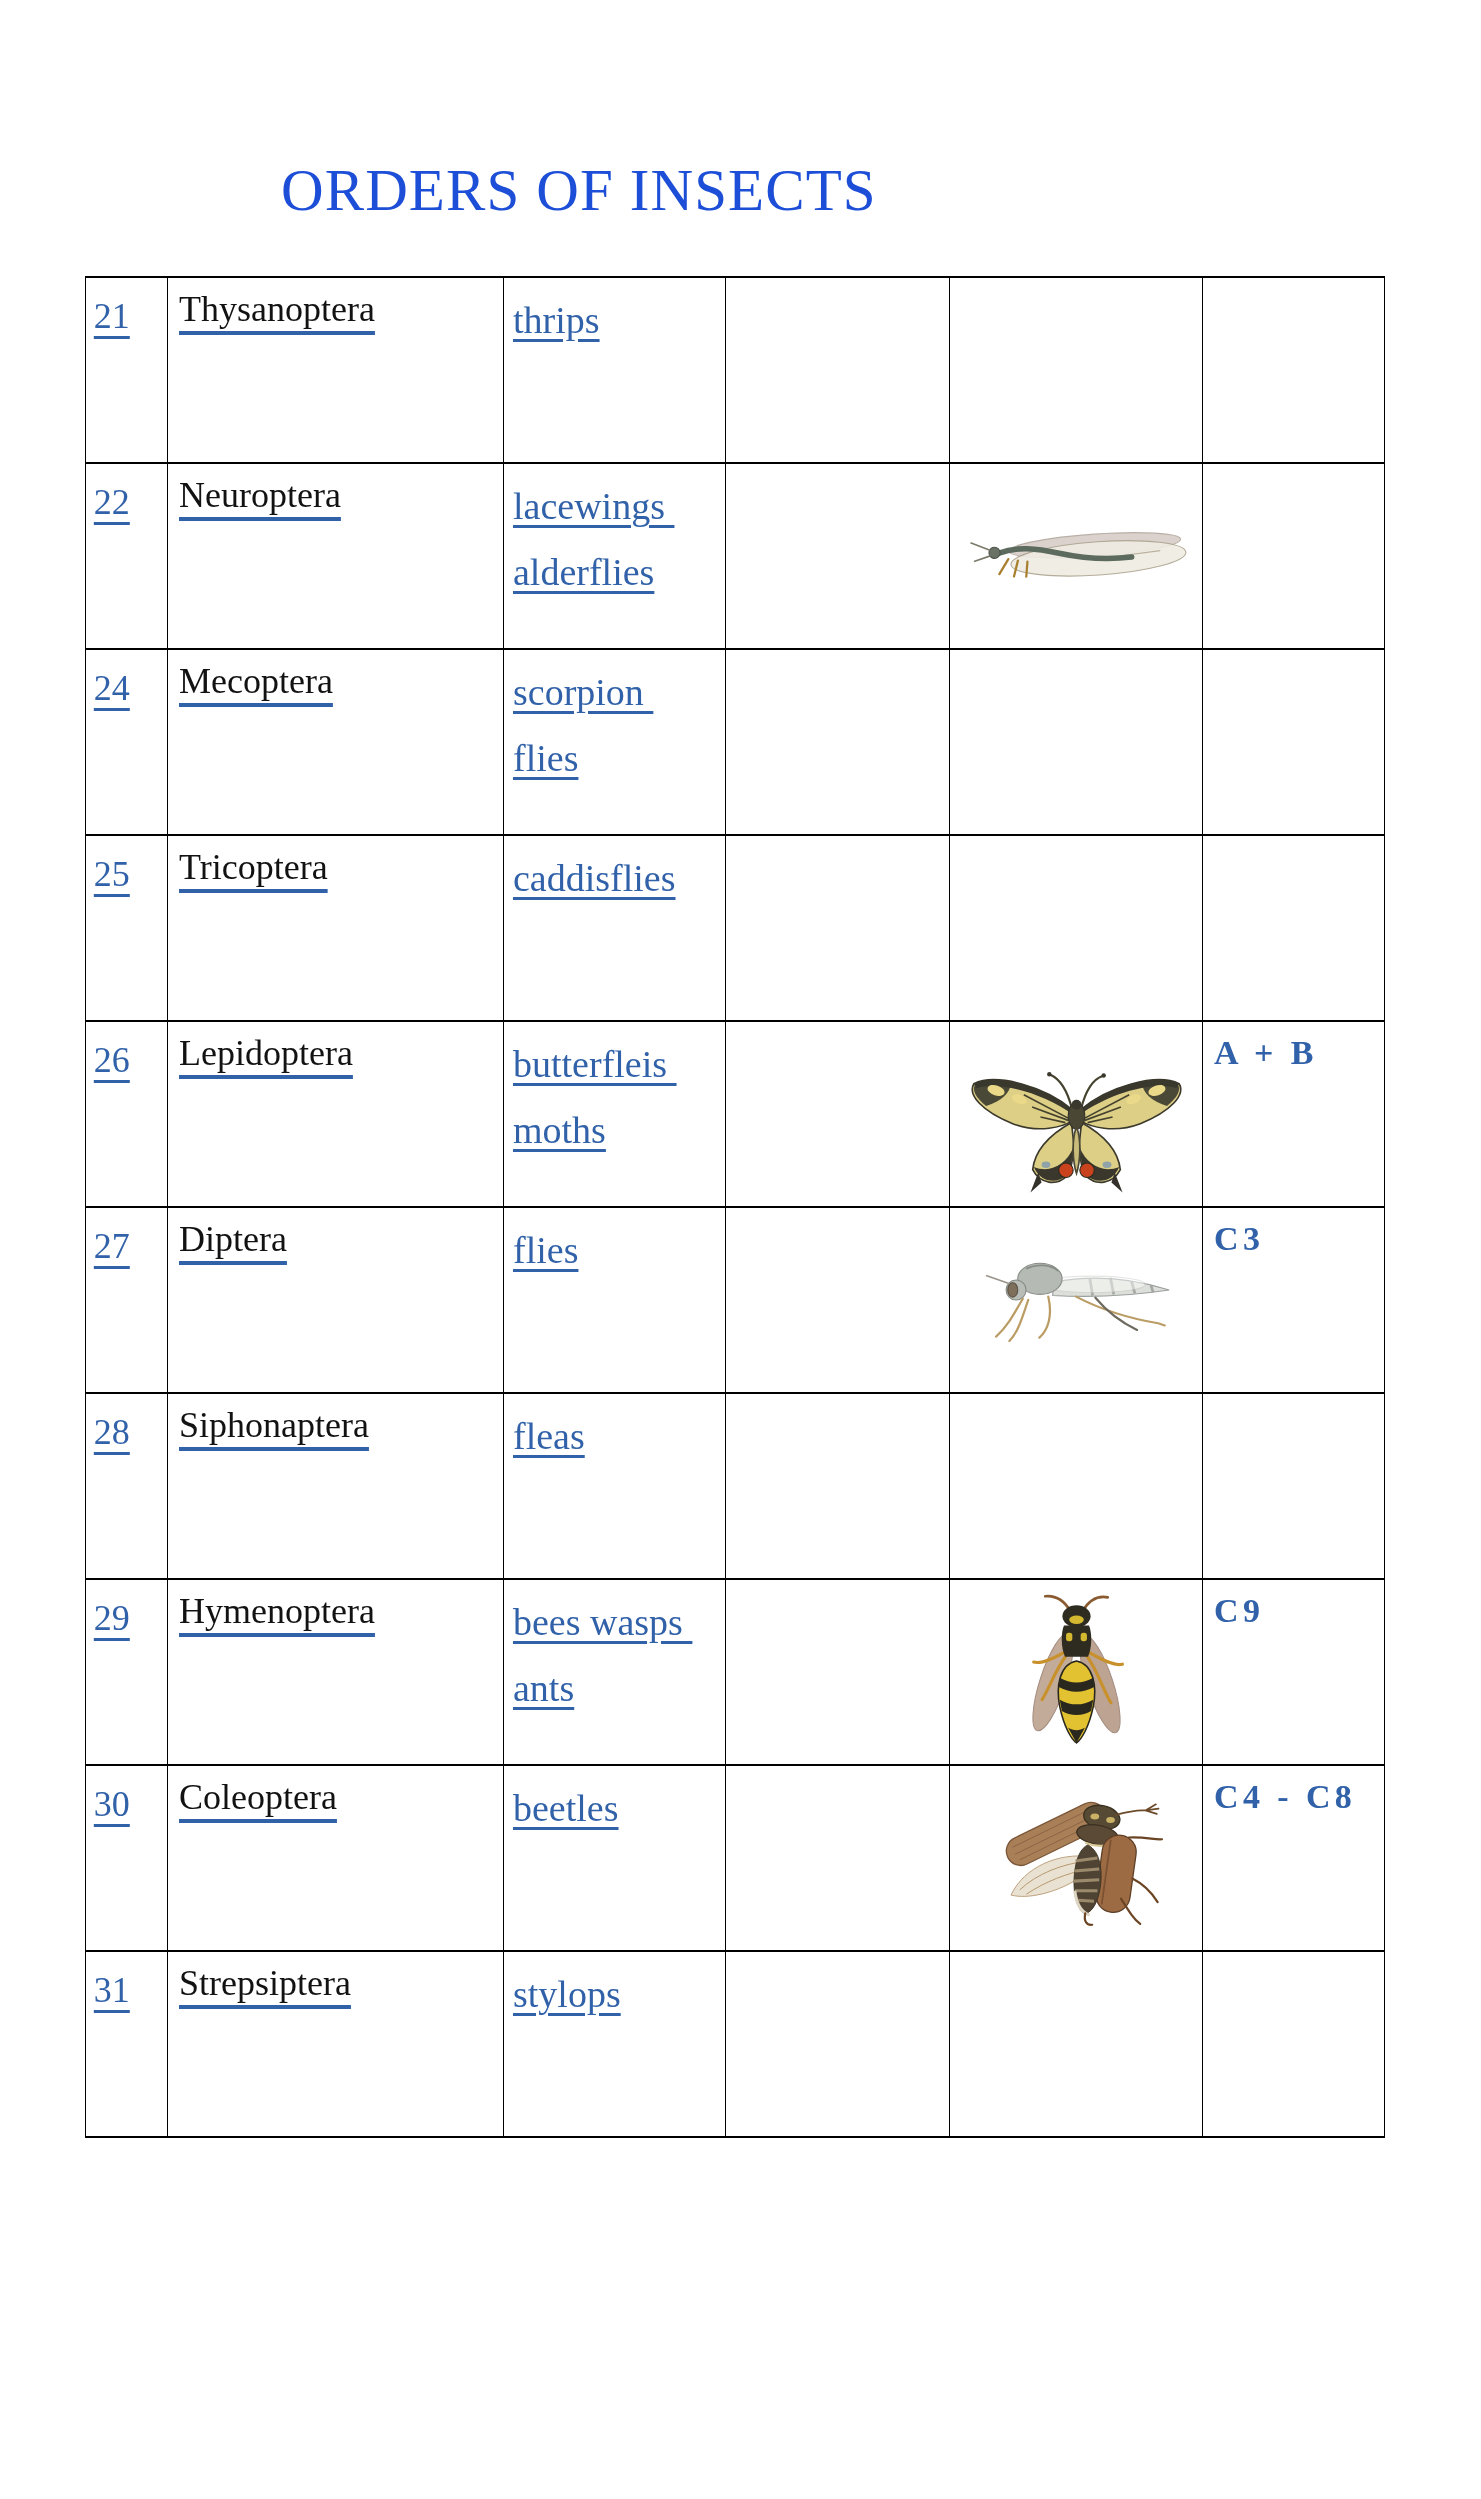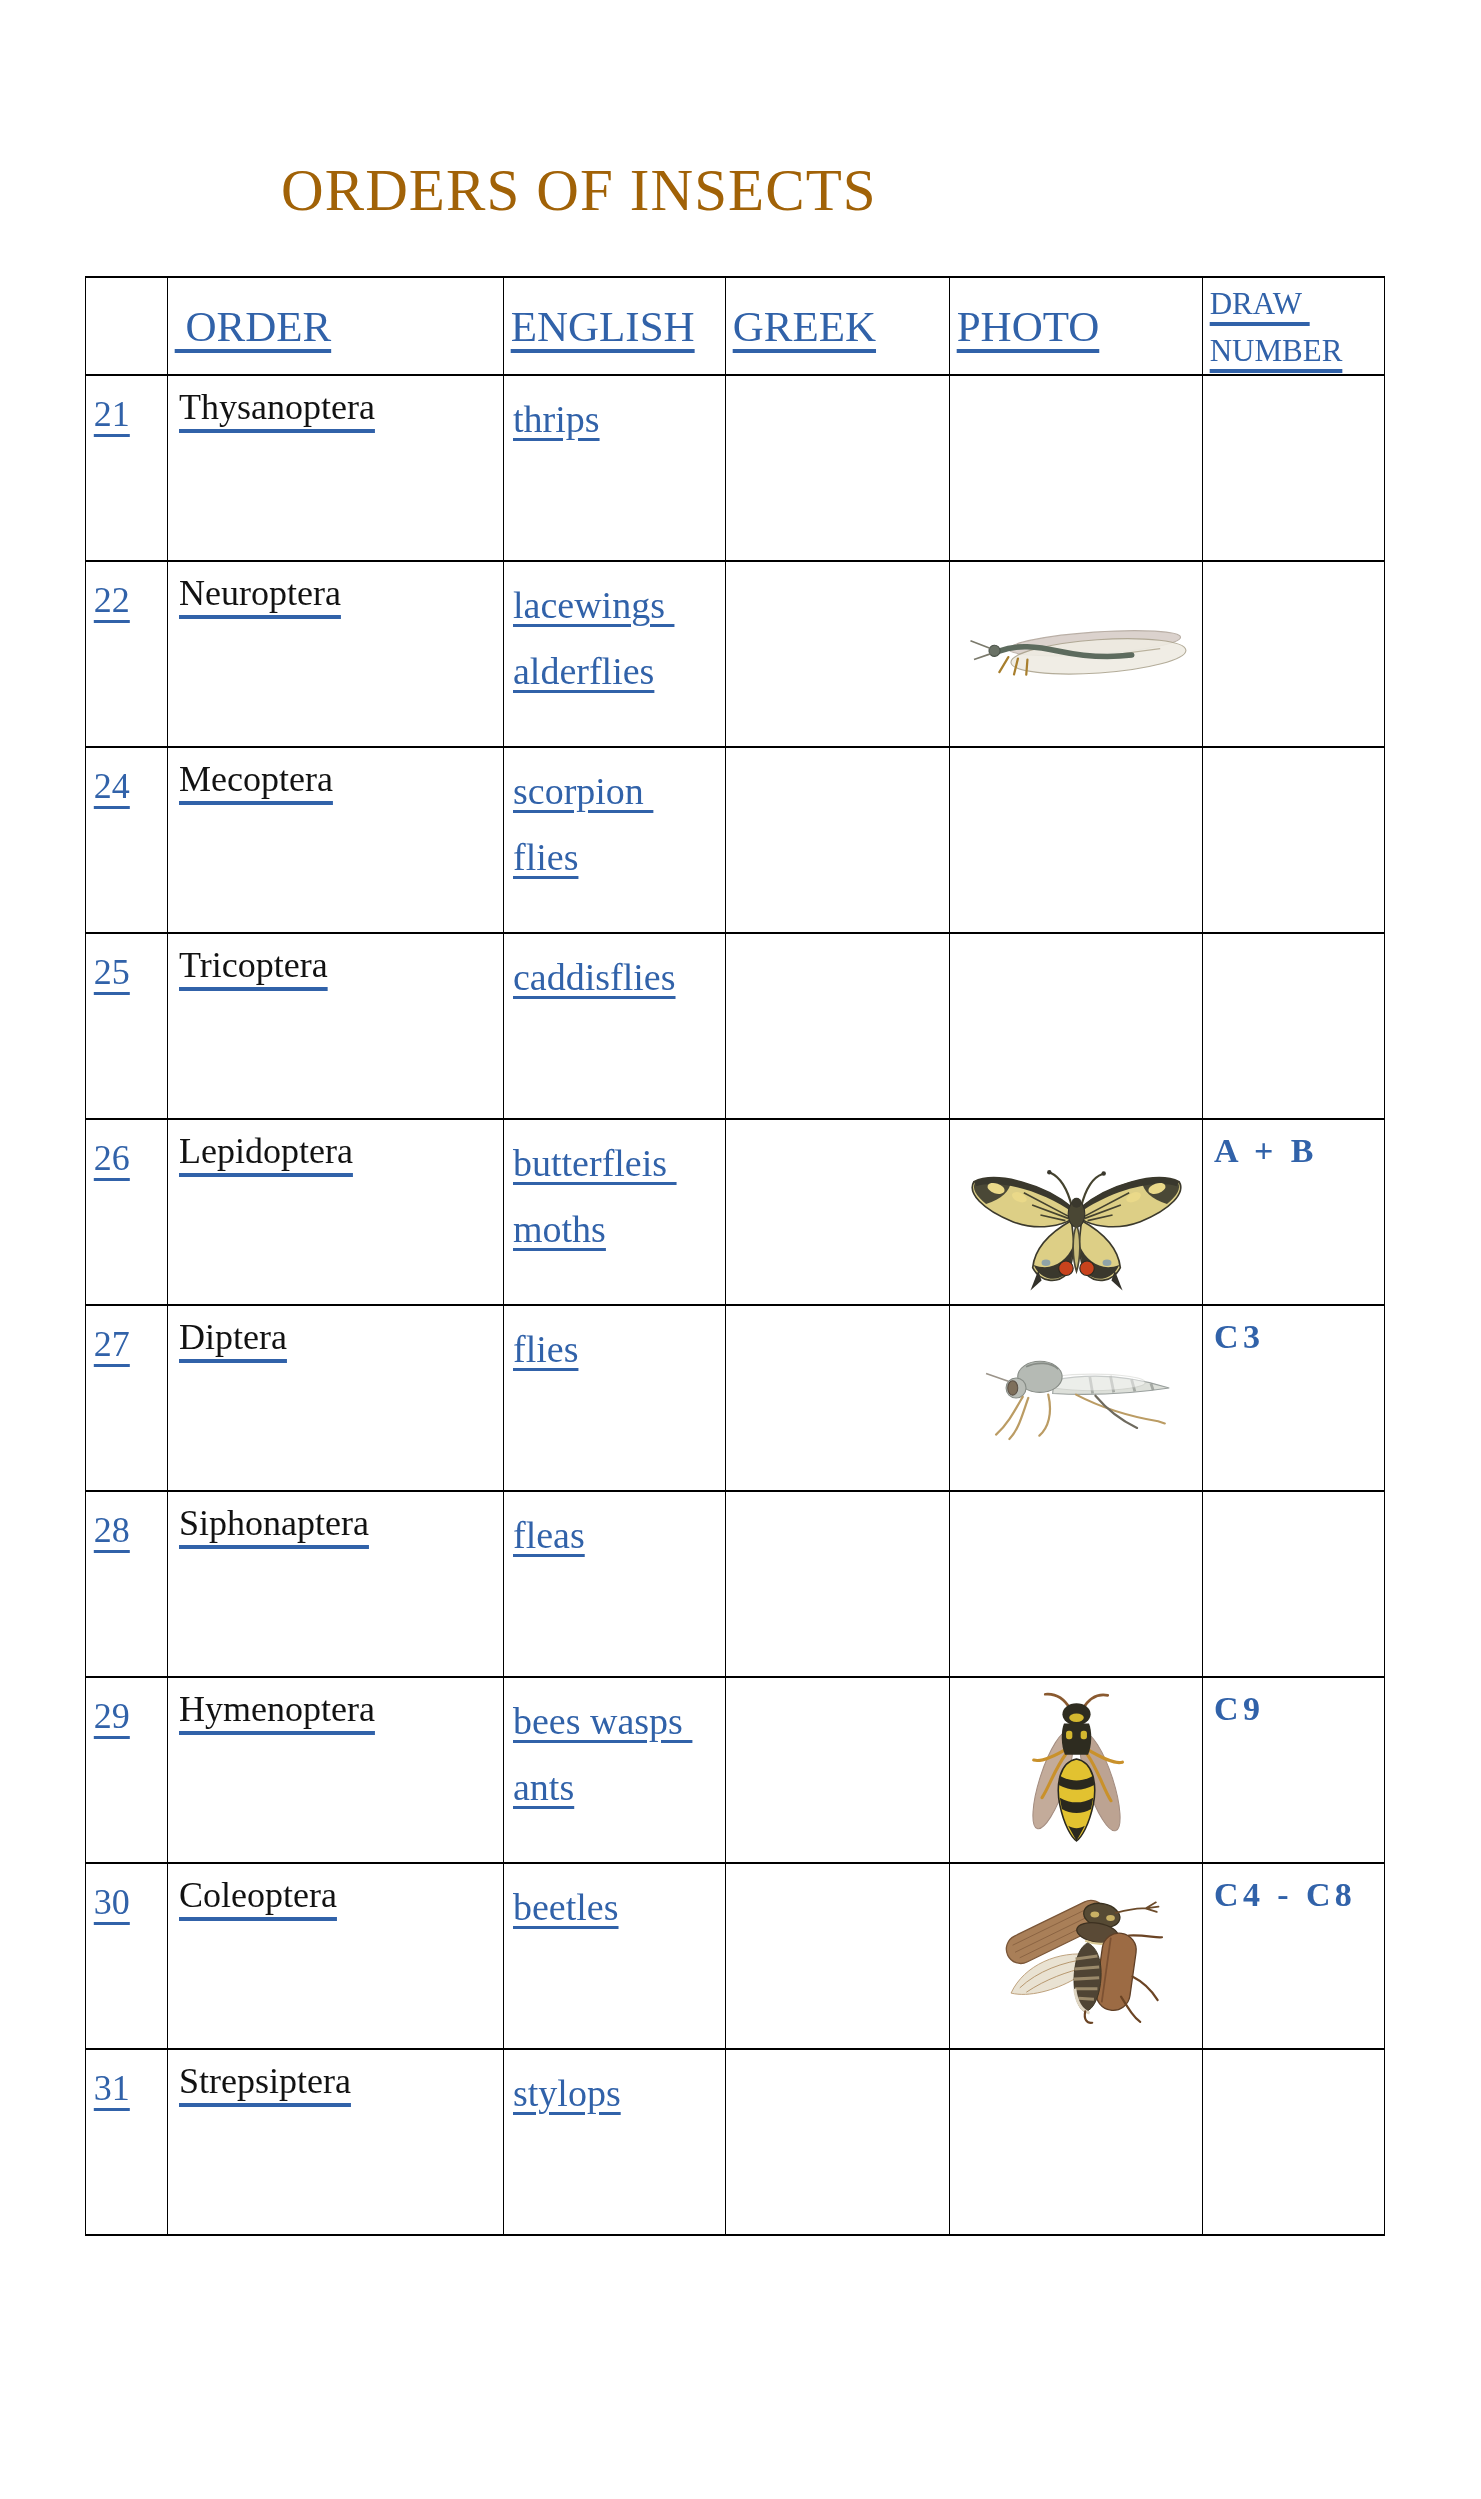--- a/index.html
+++ b/index.html
@@ -1,20 +1,20 @@
 <!DOCTYPE html>
 <html style="font-size:9px"><head>
 <meta charset="utf-8">
 <style>
   html,body { margin:0; padding:0; background:#ffffff; }
   body { width:1481px; height:2500px; position:relative; overflow:hidden;
          font-family:"Liberation Serif", serif; }
 
   .page-title { position:absolute; left:281px; top:156px; font-size:59px;
-                color:#a16207; letter-spacing:1.1px; white-space:nowrap;text-align:center; }
+                color:#1d4ed8; letter-spacing:1.1px; white-space:nowrap;text-align:center; }
 
   table.orders { position:absolute; left:85px; top:276px; border-collapse:collapse;
                  table-layout:fixed; }
   td, th { border:1.7px solid #000; border-top-width:2.8px; border-bottom-width:2.8px;
            padding:0; vertical-align:top; background:#fff; }
   tr.hdr-row { height:89px; }
   tr.data-row { height:186px; }
 
   th { font-weight:400; text-align:left; vertical-align:middle; }
   .hdr-txt { color:#3162a9; font-size:43px; padding-left:6.7px; white-space:pre; }
@@ -56,31 +56,20 @@
   <colgroup>
     <col style="width:82px">
       <col style="width:336px">
       <col style="width:222px">
     <col style="width:224px">
       <col style="width:253px">
       <col style="width:182px">
   </colgroup>
 
   <tbody>
-      <tr class="hdr-row">
-    <th></th>
-    <th><span class="hdr-txt hdr-u">&nbsp;ORDER</span></th>
-    <th><span class="hdr-txt hdr-u">ENGLISH</span></th>
-    <th><span class="hdr-txt hdr-u">GREEK</span></th>
-    <th><span class="hdr-txt hdr-u">PHOTO</span></th>
-    <th class="hdr-draw">
-      <div class="hdr-u">DRAW&nbsp;</div>
-      <div class="hdr-u">NUMBER</div>
-    </th>
-  </tr>
 
   <tr class="data-row">
     <td class="cell-num"><span class="num-link">21</span></td>
     <td class="cell-order"><span class="order-link">Thysanoptera</span></td>
     <td class="cell-eng">
           <div class="eng-line"><span class="eng-link">thrips</span></div>
         </td>
     <td></td>
     <td class="cell-photo"></td>
     <td class="cell-draw"><span class="draw-val"></span></td>

